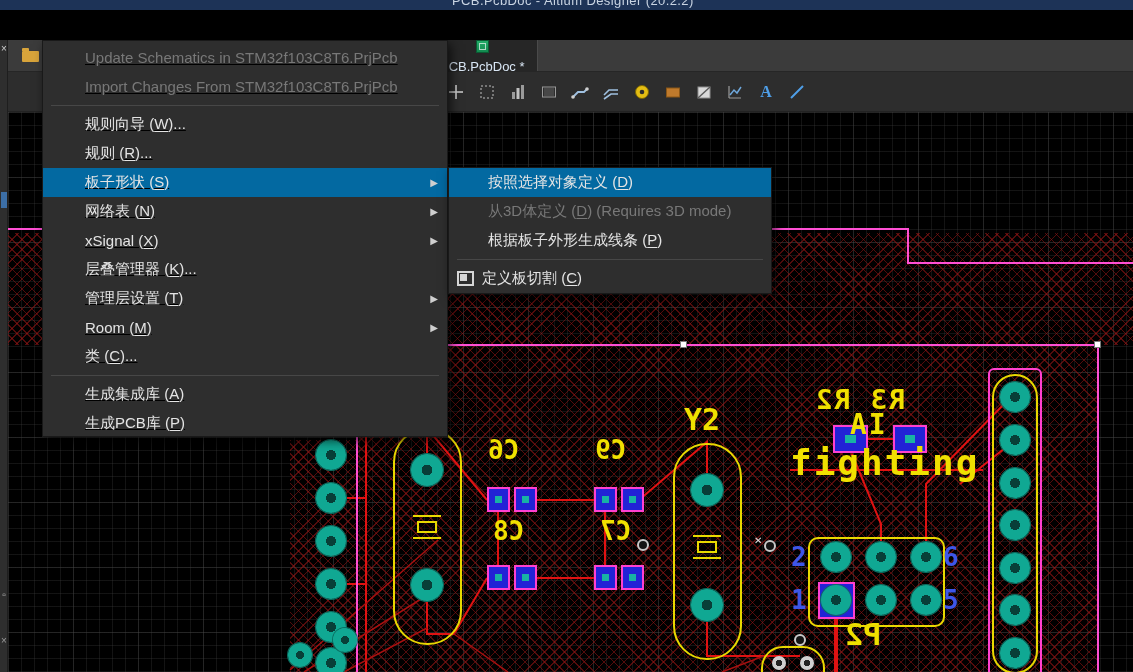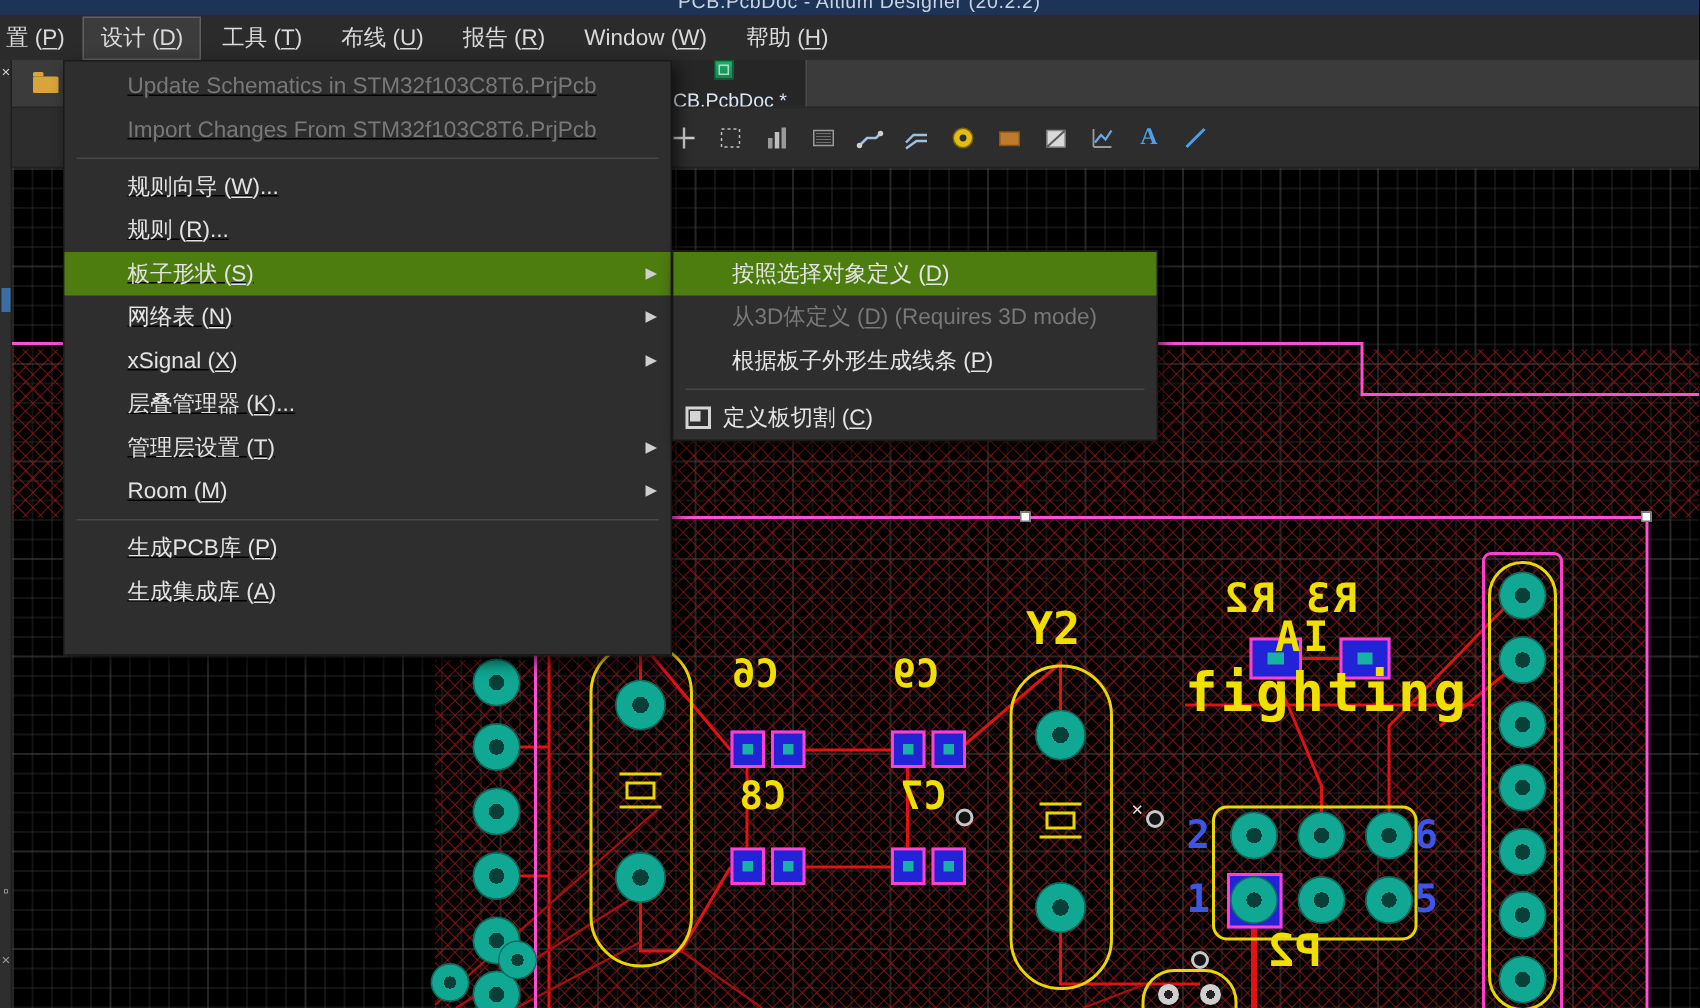--- a/index.html
+++ b/index.html
@@ -72,21 +72,21 @@
   .silk.mirror{transform:scaleX(-1);}
   .bluenum{position:absolute;color:#3d56e8;font-family:"DejaVu Sans Mono",monospace;font-weight:bold;font-size:26px;}
   .traces{position:absolute;left:0;top:0;}
   .xmark{position:absolute;color:#e0e0e0;font-size:10px;line-height:10px;}
 
   
   .menu-dropdown{position:absolute;left:42px;top:40px;width:406px;height:397px;background:#2e2e2e;
       border:1px solid #191919;box-shadow:3px 4px 10px rgba(0,0,0,.65);z-index:30;padding-top:2px;font-size:15px;text-decoration:underline;}
   .menu-item{height:29px;display:flex;align-items:center;padding-left:42px;padding-right:10px;color:#e4e4e4;position:relative;white-space:nowrap;}
   .menu-item.disabled{color:#787878;}
-  .menu-item.hl{background:#4d7c0f;align-items:center;}
+  .menu-item.hl{background:#0369a1;align-items:center;}
   .menu-item .arrow{position:absolute;right:9px;font-size:10px;color:#cfcfcf;}
   .menu-sep{height:9px;position:relative;}
   .menu-sep::after{content:"";position:absolute;left:8px;right:8px;top:4px;border-top:1px solid #474747;}
 
   
   .submenu{position:absolute;left:448px;top:167px;width:324px;background:#2e2e2e;border:1px solid #191919;
       box-shadow:3px 4px 10px rgba(0,0,0,.65);z-index:31;font-size:15px;}
   .submenu .menu-item{padding-left:39px;}
   .submenu .menu-item.withicon{padding-left:8px;gap:8px;}
   .cutout-ic{width:17px;height:15px;border:2px solid #d5d5d5;background:#2e2e2e;position:relative;flex:0 0 auto;}
@@ -94,29 +94,20 @@
 </style>
 </head>
 <body>
 
 <div class="stage">
 
   <div class="titlebar">
     <span class="title">PCB.PcbDoc - Altium Designer (20.2.2)</span>
   </div>
 
-  <div class="menubar">
-    <span class="mb-item partial">置 (<u>P</u>)</span>
-    <span class="mb-item active">设计 (<u>D</u>)</span>
-    <span class="mb-item">工具 (<u>T</u>)</span>
-    <span class="mb-item">布线 (<u>U</u>)</span>
-    <span class="mb-item">报告 (<u>R</u>)</span>
-    <span class="mb-item">Window (<u>W</u>)</span>
-    <span class="mb-item">帮助 (<u>H</u>)</span>
-  </div>
 
   <div class="leftstrip">
     <span class="ls-btn" style="top:4px">×</span>
     <span class="ls-tab" style="top:152px"></span>
     <span class="ls-btn" style="top:550px">▫</span>
     <span class="ls-btn dim" style="top:596px">×</span>
   </div>
 
   <div class="tabbar">
     <span class="folder-icon"></span>
@@ -351,26 +342,29 @@
         <span>层叠管理器 (<u>K</u>)...</span>
       </div>
     <div class="menu-item">
         <span>管理层设置 (<u>T</u>)</span>
         <span class="arrow">▶</span>
       </div>
     <div class="menu-item">
         <span>Room (<u>M</u>)</span>
         <span class="arrow">▶</span>
       </div>
+    <div class="menu-item">
+        <span>类 (<u>C</u>)...</span>
+      </div>
     <div class="menu-sep"></div>
     <div class="menu-item">
+        <span>生成集成库 (<u>A</u>)</span>
+      </div>
+    <div class="menu-item">
         <span>生成PCB库 (<u>P</u>)</span>
-      </div>
-    <div class="menu-item">
-        <span>生成集成库 (<u>A</u>)</span>
       </div>
   </div>
 
   <div class="submenu">
     <div class="menu-item hl">
         <span>按照选择对象定义 (<u>D</u>)</span>
       </div>
     <div class="menu-item disabled">
         <span>从3D体定义 (<u>D</u>) (Requires 3D mode)</span>
       </div>

